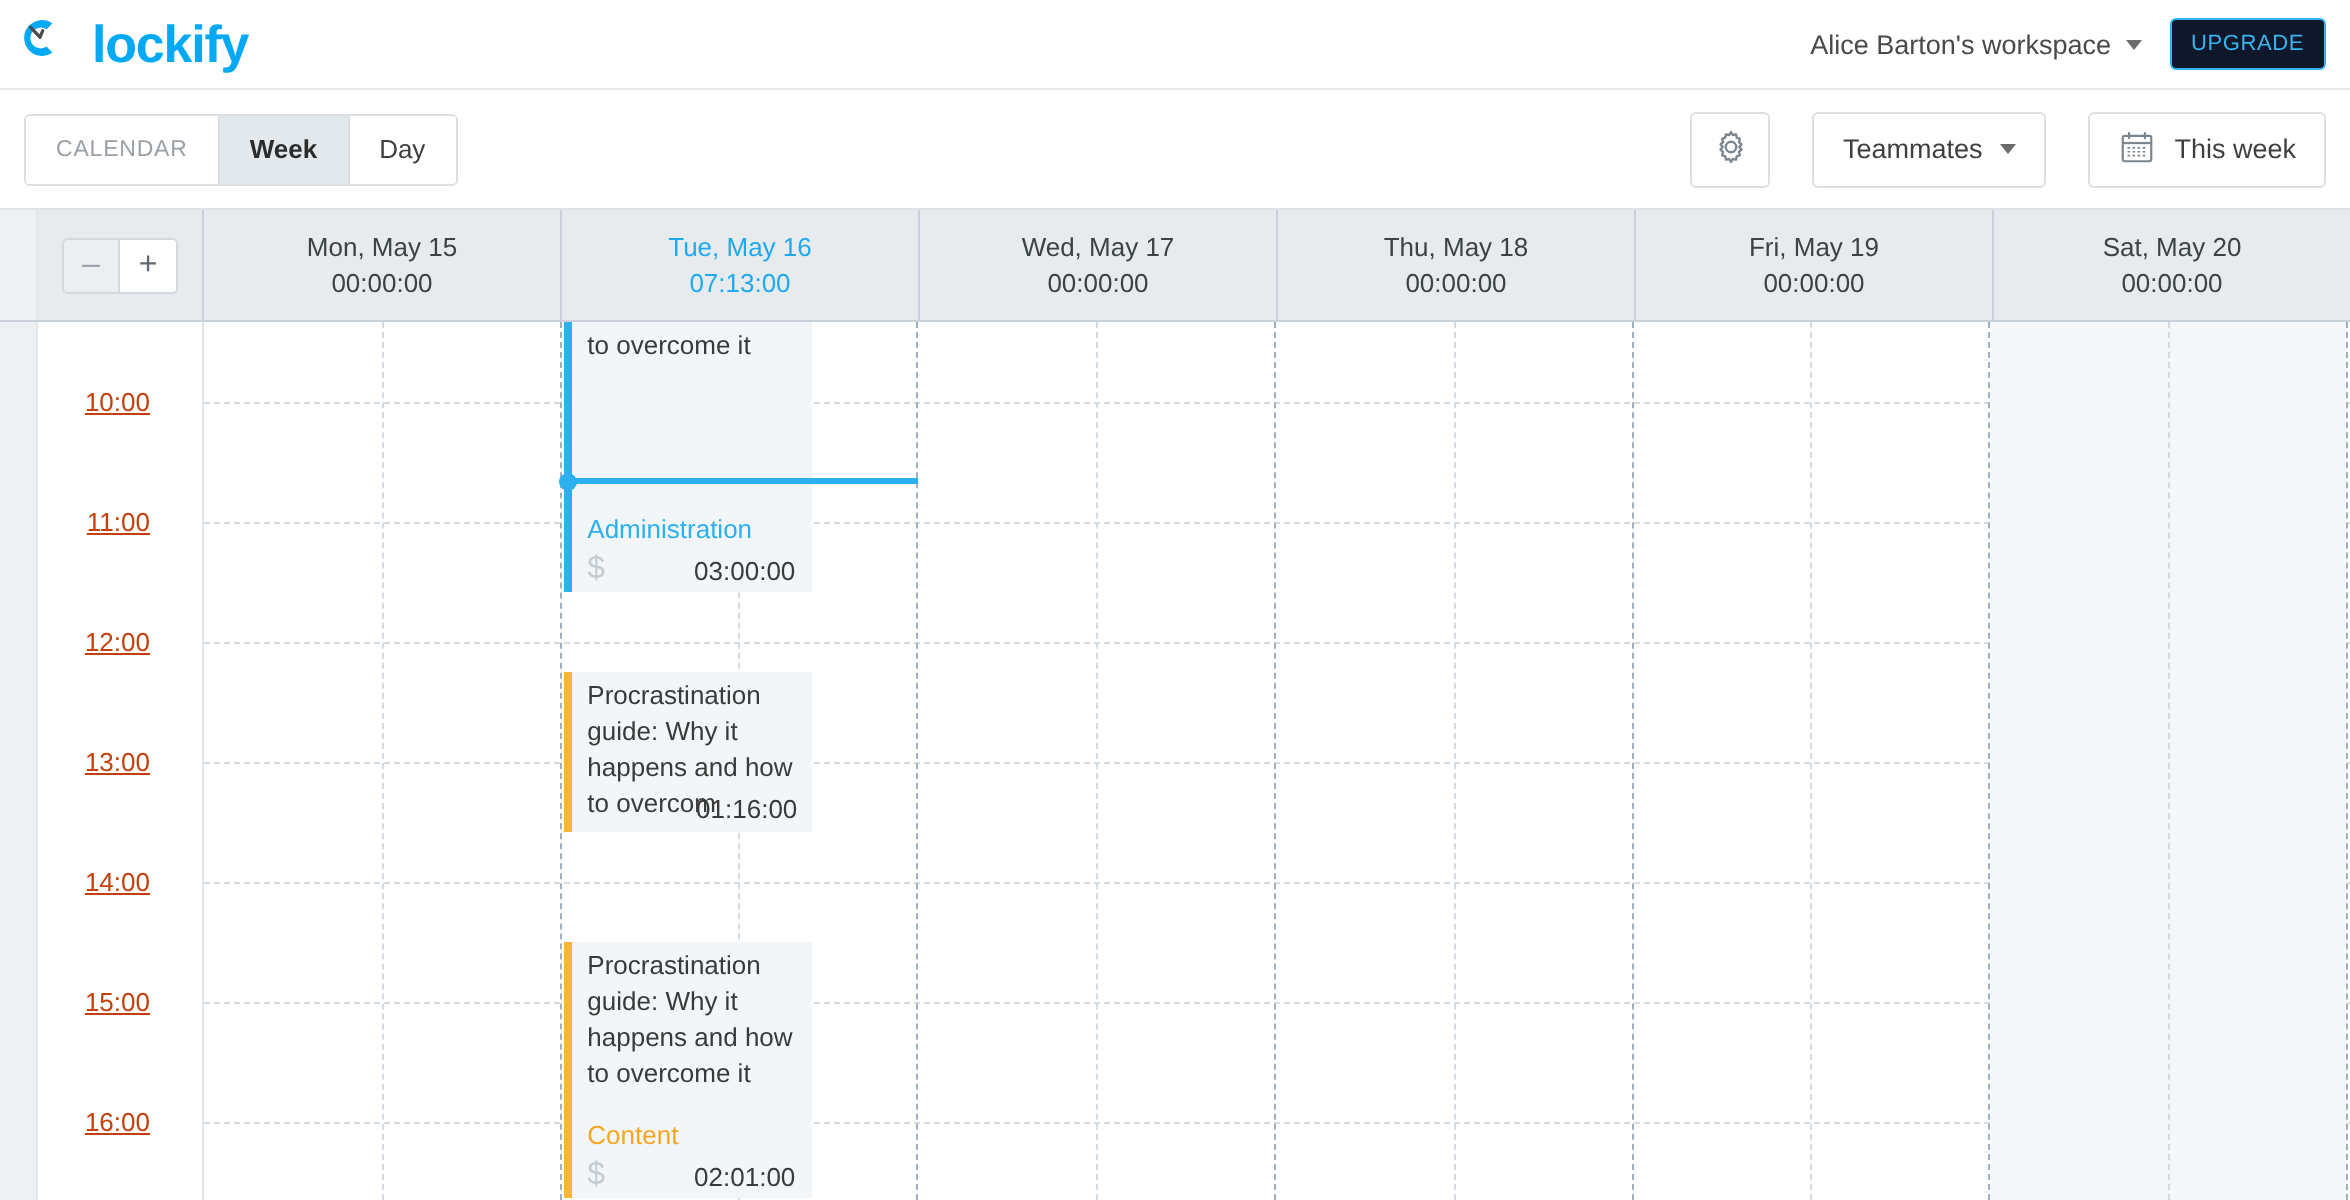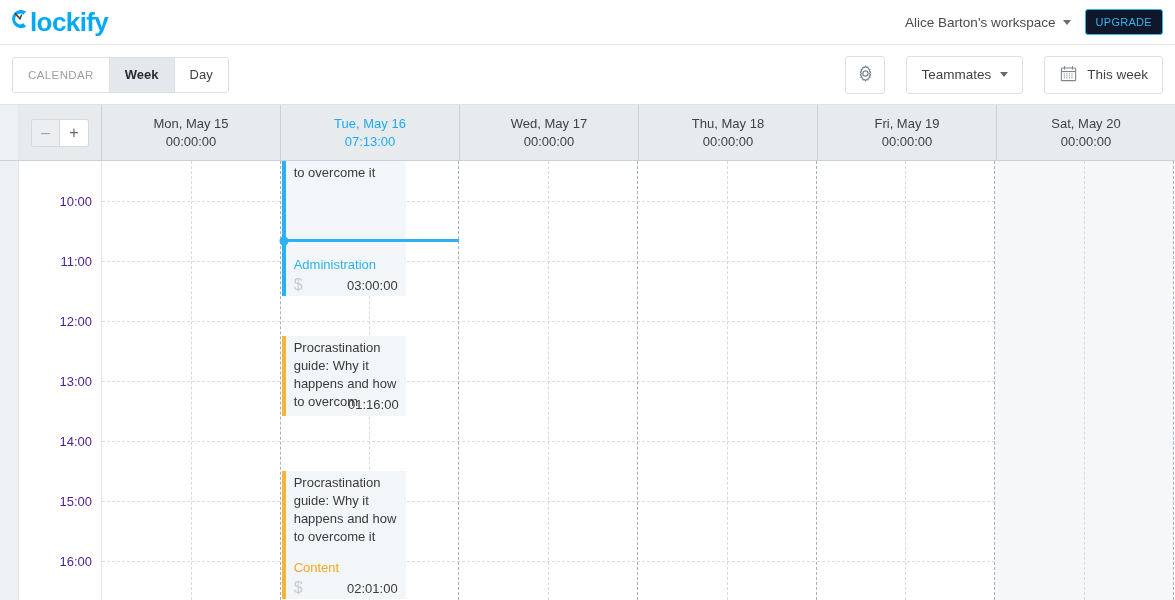--- a/index.html
+++ b/index.html
@@ -20,21 +20,21 @@
   }
   .logo {
     margin-left: 8px;
     display: flex; align-items: baseline;
     height: 30px;
   }
   .logo-mark { width: 22px; height: 24px; position: relative; display:inline-block; }
   .logo-text {
     font-size: 26px; font-weight: bold; color: #03A9F4;
     letter-spacing: -0.6px; line-height: 26px;
-    margin-left: 0px;
+    margin-left: 16px;
   }
   .topbar-right {
     margin-left: auto; display: flex; align-items: center;
     margin-right: 12px; gap: 14px;
   }
   .workspace {
     font-size: 13.5px; color: #4a4a4a; display: flex; align-items: center; gap: 7px;
     white-space: nowrap;
     margin-left: 32px;
   }
@@ -121,22 +121,22 @@
   .dayhead .dtime { font-size: 13px; }
 
   
   .cal-body {
     position: relative; width: 100%; height: 439px; overflow: hidden;
     display: flex; background: #ffffff;
   }
   .gutter-left { width: 19px; background: #eef1f4; border-right: 1px solid #e3e7eb; flex: none; height: 100%; }
   .time-col { width: 83px; flex: none; position: relative; border-right: 1px solid #e1e5e9; height: 100%;}
   .time-label {
-    position: absolute; right: 9px; font-size: 13px; color: #4c1d95;
-    transform: translateY(-50%); white-space: nowrap;
+    position: absolute; right: 26px; font-size: 13px; color: #c2410c;
+    transform: translateY(-50%); white-space: nowrap; text-decoration: underline;
   }
   .grid-area { position: relative; flex: 1 1 auto; height: 100%; }
   .daycol {
     position: absolute; top: 0; bottom: 0;
     border-right: 1px dashed #9fb0c0;
   }
   .daycol.weekend { background: #f5f7f9; }
   .daycol .halfline {
     position: absolute; top:0; bottom:0; left: 50%;
     border-left: 1px dashed #d3dbe2;

